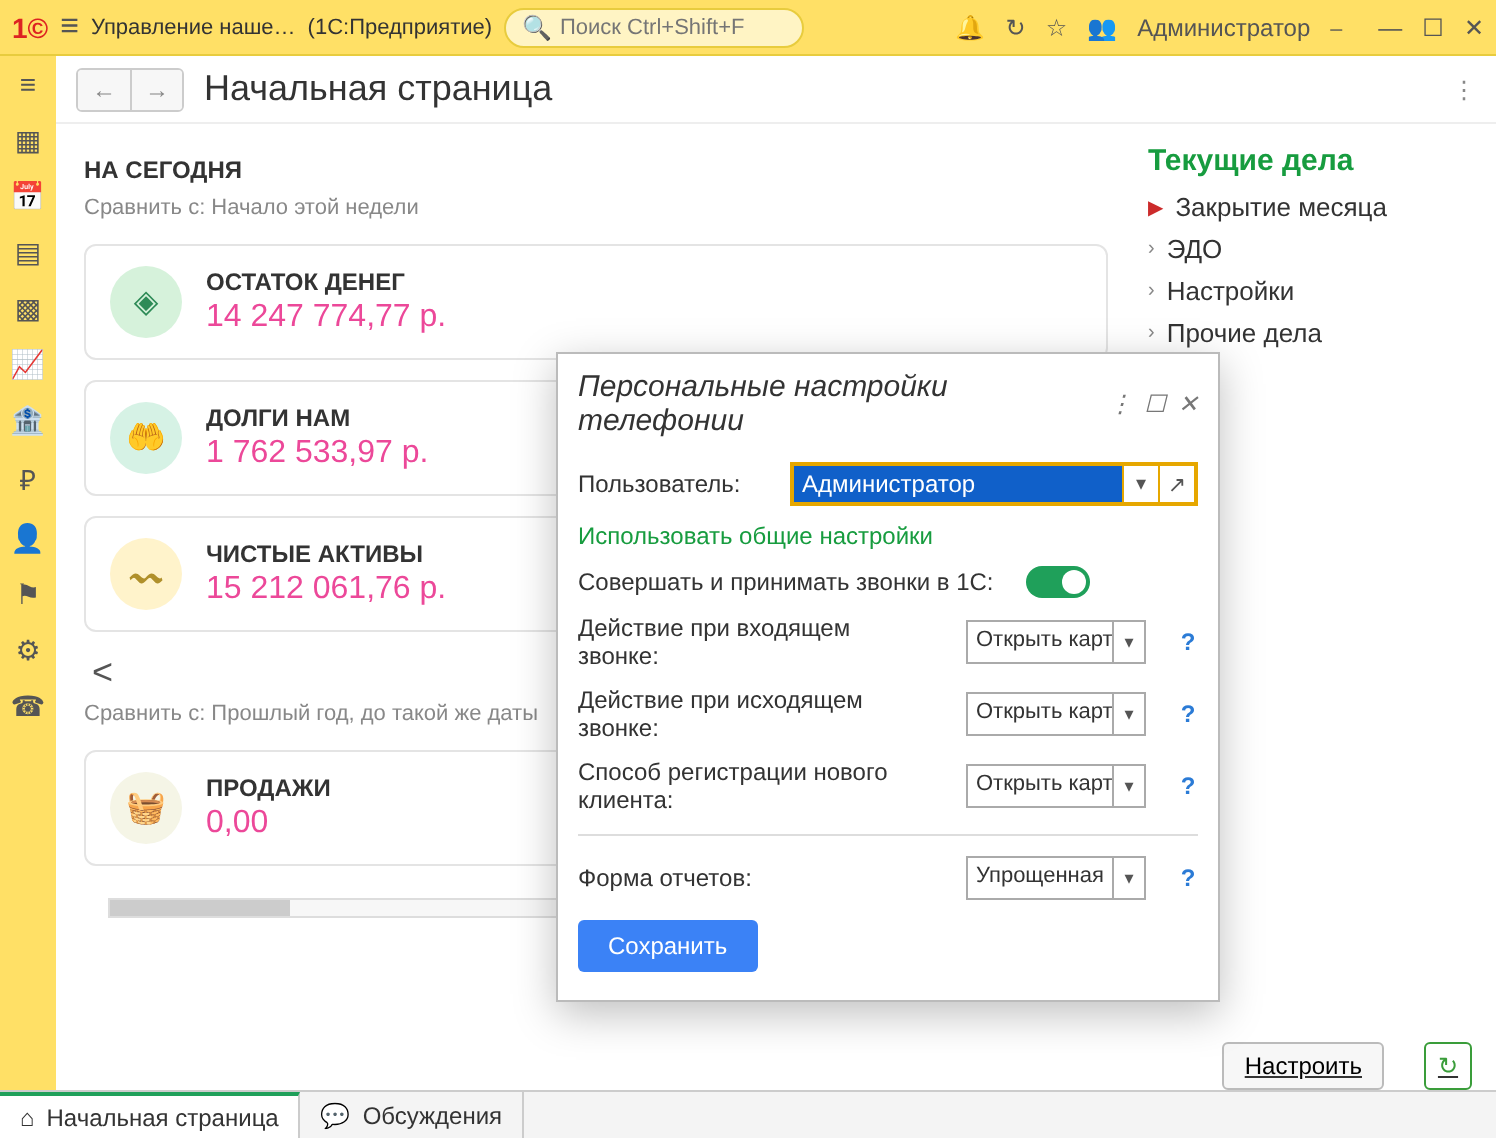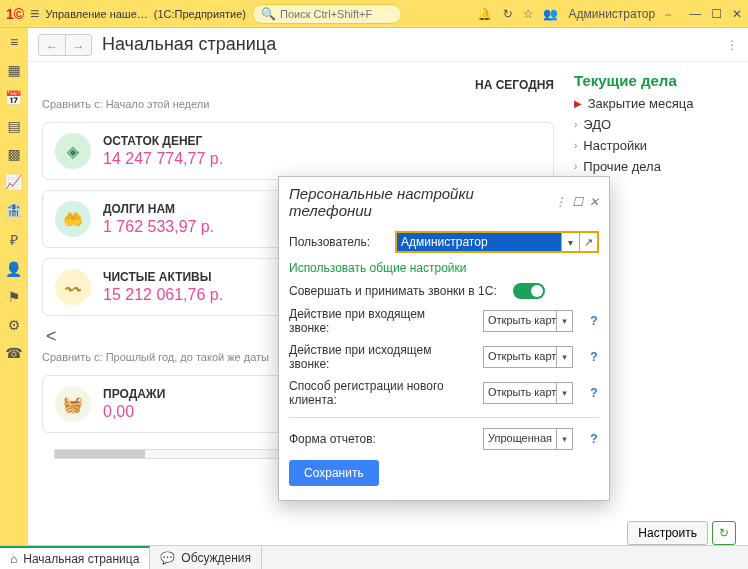--- a/index.html
+++ b/index.html
@@ -18,34 +18,34 @@
   .main { flex: 1; display: flex; flex-direction: column; position: relative; overflow: hidden; }
   .page-top { height: 34px; border-bottom: 1px solid #eee; display: flex; align-items: center; padding: 0 10px; gap: 10px; }
   .navbtns { display: flex; border: 1px solid #ccc; border-radius: 3px; overflow: hidden; }
   .navbtn { width: 26px; height: 20px; display: flex; align-items: center; justify-content: center; background: #f7f7f7; color: #888; font-size: 12px; }
   .navbtn + .navbtn { border-left: 1px solid #ccc; }
   .page-title { font-size: 18px; }
   .kebab { margin-left: auto; color: #888; }
   .content { flex: 1; overflow: hidden; padding: 10px 14px; display: flex; gap: 20px; }
   .left-col { flex: 1; min-width: 0; }
   .right-col { width: 160px; }
-  .section-head { text-align: right; font-weight: bold; font-size: 12px; padding: 6px 0 4px; }
+  .section-head { text-align: left; font-weight: bold; font-size: 12px; padding: 6px 0 4px; }
   .compare { text-align: left; color: #888; font-size: 11px; padding: 2px 0 12px; }
   .card { border: 1px solid #e4e4e4; border-radius: 6px; padding: 10px 12px; margin-bottom: 10px; display: flex; align-items: center; gap: 12px; background: #fff; }
   .icon-circle { width: 36px; height: 36px; border-radius: 50%; display: flex; align-items: center; justify-content: center; font-size: 16px; }
   .c-green { background: #d6f2db; color: #2e8b57; }
   .c-mint { background: #d6f2e5; color: #2e8b57; }
   .c-yellow { background: #fff3cb; color: #b0902b; }
   .c-pale { background: #f5f5e6; color: #777; }
   .card-title { font-weight: bold; font-size: 12px; }
   .card-value { font-size: 16px; color: #ec4899; margin-top: 2px; }
   .chev { font-size: 18px; color: #555; margin: 4px 0 2px 4px; }
   .two-cards { display: flex; gap: 10px; }
   .two-cards .card { flex: 1; }
-  .bottom-row { display: flex; justify-content: flex-end; gap: 4px; padding: 4px 12px 0 0; align-items: center; }
+  .bottom-row { display: flex; justify-content: flex-end; gap: 20px; padding: 4px 12px 0 0; align-items: center; text-decoration: underline; }
   .btn { border: 1px solid #bbb; background: #f7f7f7; border-radius: 3px; padding: 4px 10px; font-size: 12px; }
   .btn-green-outline { border: 1px solid #3a9d3a; background: #fff; color: #3a9d3a; width: 24px; height: 24px; display: inline-flex; align-items: center; justify-content: center; border-radius: 3px; }
   .track { height: 10px; border: 1px solid #ddd; margin: 6px 12px 0; position: relative; background: #f7f7f7; }
   .thumb { position: absolute; left: 0; width: 90px; height: 100%; background: #ccc; }
   .tasks-title { color: #179c3f; font-weight: bold; font-size: 15px; margin-bottom: 4px; }
   .task { display: flex; align-items: center; gap: 6px; font-size: 13px; padding: 3px 0; }
   .tri-red { color: #cc2b2b; font-size: 10px; }
   .tri-gray { color: #888; font-size: 10px; }
   
   .modal { position: absolute; left: 250px; top: 148px; width: 332px; background: #fff; border: 1px solid #bbb; box-shadow: 0 6px 20px rgba(0,0,0,.25); z-index: 50; }

